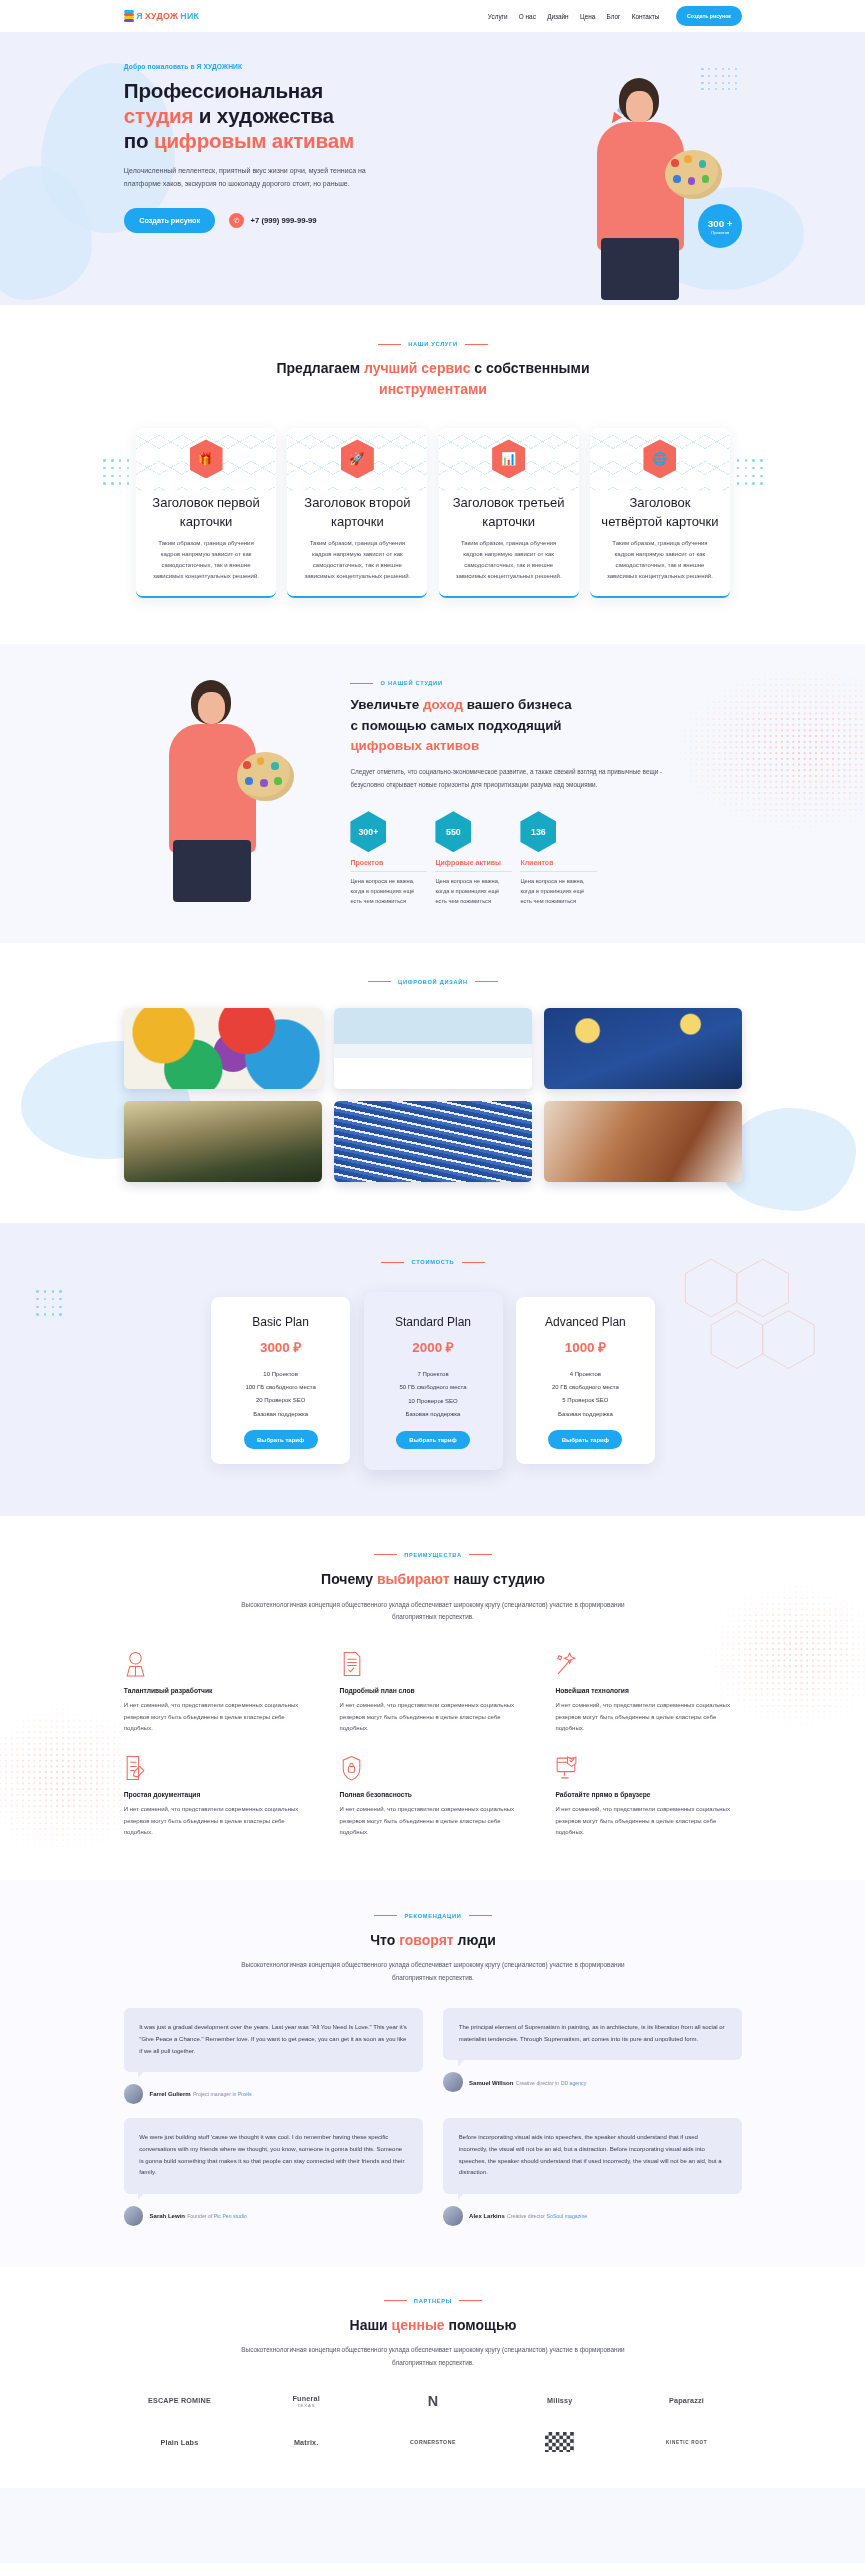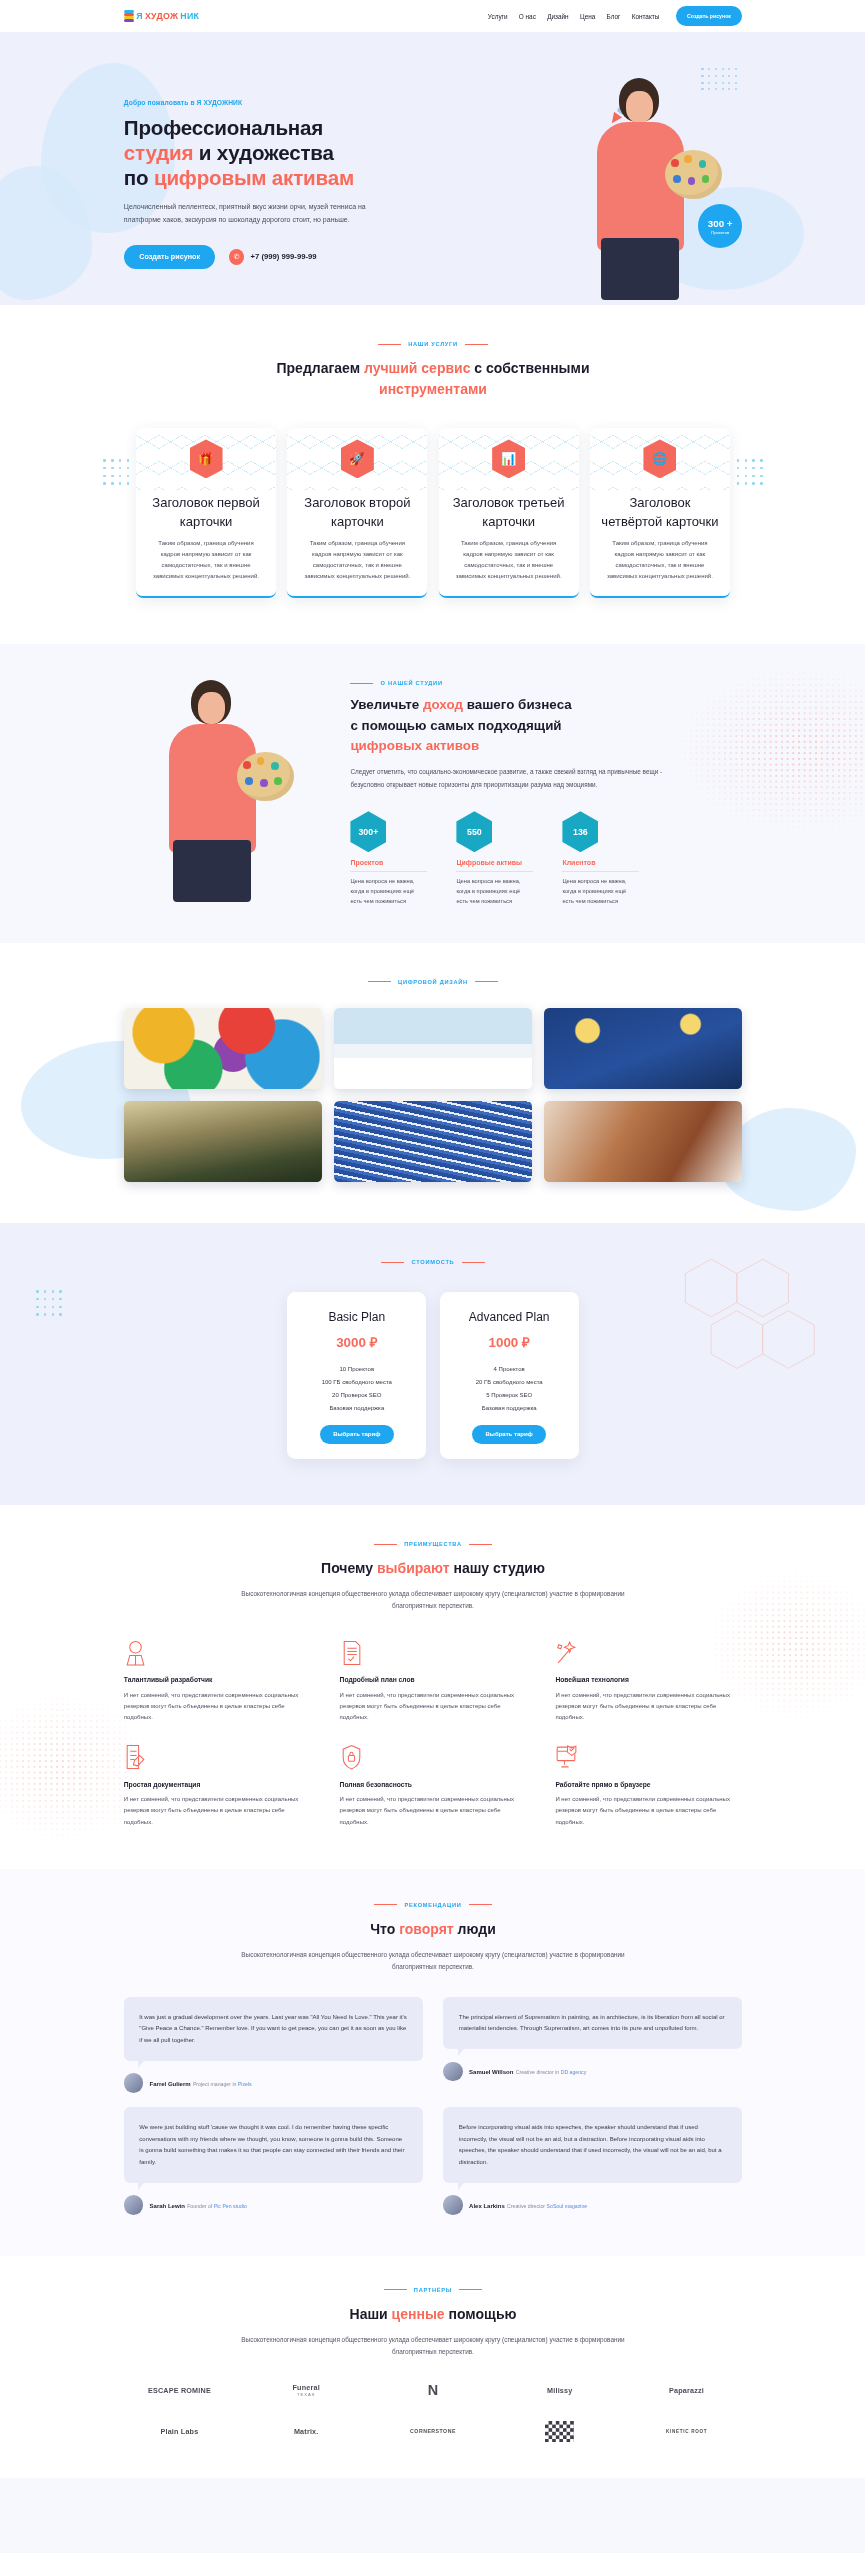--- a/index.html
+++ b/index.html
@@ -23,21 +23,21 @@
   nav{margin-left:auto;display:flex;align-items:center;gap:11.3px}
   nav a{font-size:6.4px;color:#1b1b2b;text-decoration:none;font-weight:500}
   .btn-cta{background:#1ea7f0;color:#fff;border:none;border-radius:13.4px 13.4px 13.4px 13.4px;padding:6.7px 11.3px;font-size:5.2px;font-weight:600;cursor:pointer;margin-left:5.2px}
 
   
   .hero{background:#eef0fb;position:relative;overflow:hidden;padding:31px 0 36px;min-height:258px}
   .blob{position:absolute;background:#d6e9fb;border-radius:50%;opacity:.75}
   .b1{width:134px;height:170px;left:41px;top:31px;border-radius:55% 45% 50% 50%/60% 55% 45% 40%}
   .b2{width:113px;height:134px;left:-20.6px;top:134px;border-radius:50% 50% 60% 40%/50% 60% 40% 50%}
   .b3{width:155px;height:103px;right:62px;top:155px;border-radius:60% 40% 55% 45%/55% 45% 55% 45%}
-  .hero-grid{display:flex;align-items:flex-end;gap:15.5px;position:relative;z-index:3}
+  .hero-grid{display:flex;align-items:flex-start;gap:15.5px;position:relative;z-index:3}
   .hero-left{width:319px}
   .eyebrow-blue{color:#1ea7f0;font-weight:700;font-size:6.7px;letter-spacing:0.1px;margin-bottom:8.2px}
   h1{font-size:20.6px;line-height:1.22;font-weight:800;letter-spacing:-0.2px}
   .red{color:#fa6a5a}
   .hero p{margin-top:11.3px;font-size:7px;line-height:1.85;color:#4b4b5c;max-width:278px}
   .hero-actions{margin-top:17.5px;display:flex;align-items:center;gap:13.4px}
   .btn-primary{background:#1ea7f0;color:#fff;border:none;border-radius:15.5px;padding:7.7px 15.5px;font-size:7.2px;font-weight:600;cursor:pointer}
   .phone{display:flex;align-items:center;gap:6.2px}
   .phone-ic{width:15.5px;height:15.5px;border-radius:50%;background:#fa6a5a;color:#fff;display:flex;align-items:center;justify-content:center;font-size:7.2px}
   .phone-num{font-size:7.7px;font-weight:600}
@@ -80,21 +80,21 @@
 
   
   .about{background:#f7f8fd;padding:31px 0 36px;position:relative;overflow:hidden}
   .about-grid{display:flex;gap:20.6px;align-items:flex-start}
   .about-left{width:206px;position:relative;min-height:222px}
   .about-right{flex:1;padding-top:5.2px}
   .about .sec-tag{justify-content:flex-start}
   .about .sec-tag i:last-child{display:none}
   .about h2{text-align:left;font-size:13.4px;line-height:1.5;margin-top:9.3px}
   .about p.lead{text-align:left;font-size:6.4px;line-height:2;color:#4d4d60;margin-top:10.3px;max-width:330px}
-  .stats{display:flex;gap:29px;margin-top:19.6px}
+  .stats{display:flex;gap:8px;margin-top:19.6px}
   .stat{width:77px}
   .stat .hex{width:36px;height:41px;background:#18a8c4;clip-path:polygon(50% 0,100% 25%,100% 75%,50% 100%,0 75%,0 25%);color:#fff;display:flex;align-items:center;justify-content:center;font-size:8.8px;font-weight:700;margin-bottom:7.2px}
   .stat h4{color:#fa6a5a;font-size:7px;font-weight:700;padding-bottom:4.1px;border-bottom:0.5px solid #dfe2ee;margin-bottom:5.2px}
   .stat p{font-size:5.7px;line-height:1.75;color:#4d4d60}
   .halftone{position:absolute;right:-20.6px;top:20.6px;width:216px;height:170px;opacity:.55;
     background-image:radial-gradient(circle,#f4a79c 0.7px,transparent 0.8px);background-size:5.7px 5.7px;
     -webkit-mask-image:radial-gradient(ellipse at 60% 50%,#000 10%,transparent 72%);
     mask-image:radial-gradient(ellipse at 60% 50%,#000 10%,transparent 72%)}
 
   
@@ -457,20 +457,31 @@
         <h3>Basic Plan</h3>
         <div class="price">3000 ₽</div>
         <ul>
           <li>10 Проектов</li>
           <li>100 ГБ свободного места</li>
           <li>20 Проверок SEO</li>
           <li>Базовая поддержка</li>
         </ul>
         <button class="btn-plan">Выбрать тариф</button>
       </div>
+      <div class="plan featured">
+        <h3>Standard Plan</h3>
+        <div class="price">2000 ₽</div>
+        <ul>
+          <li>7 Проектов</li>
+          <li>50 ГБ свободного места</li>
+          <li>10 Проверок SEO</li>
+          <li>Базовая поддержка</li>
+        </ul>
+        <button class="btn-plan">Выбрать тариф</button>
+      </div>
       <div class="plan">
         <h3>Advanced Plan</h3>
         <div class="price">1000 ₽</div>
         <ul>
           <li>4 Проектов</li>
           <li>20 ГБ свободного места</li>
           <li>5 Проверок SEO</li>
           <li>Базовая поддержка</li>
         </ul>
         <button class="btn-plan">Выбрать тариф</button>

